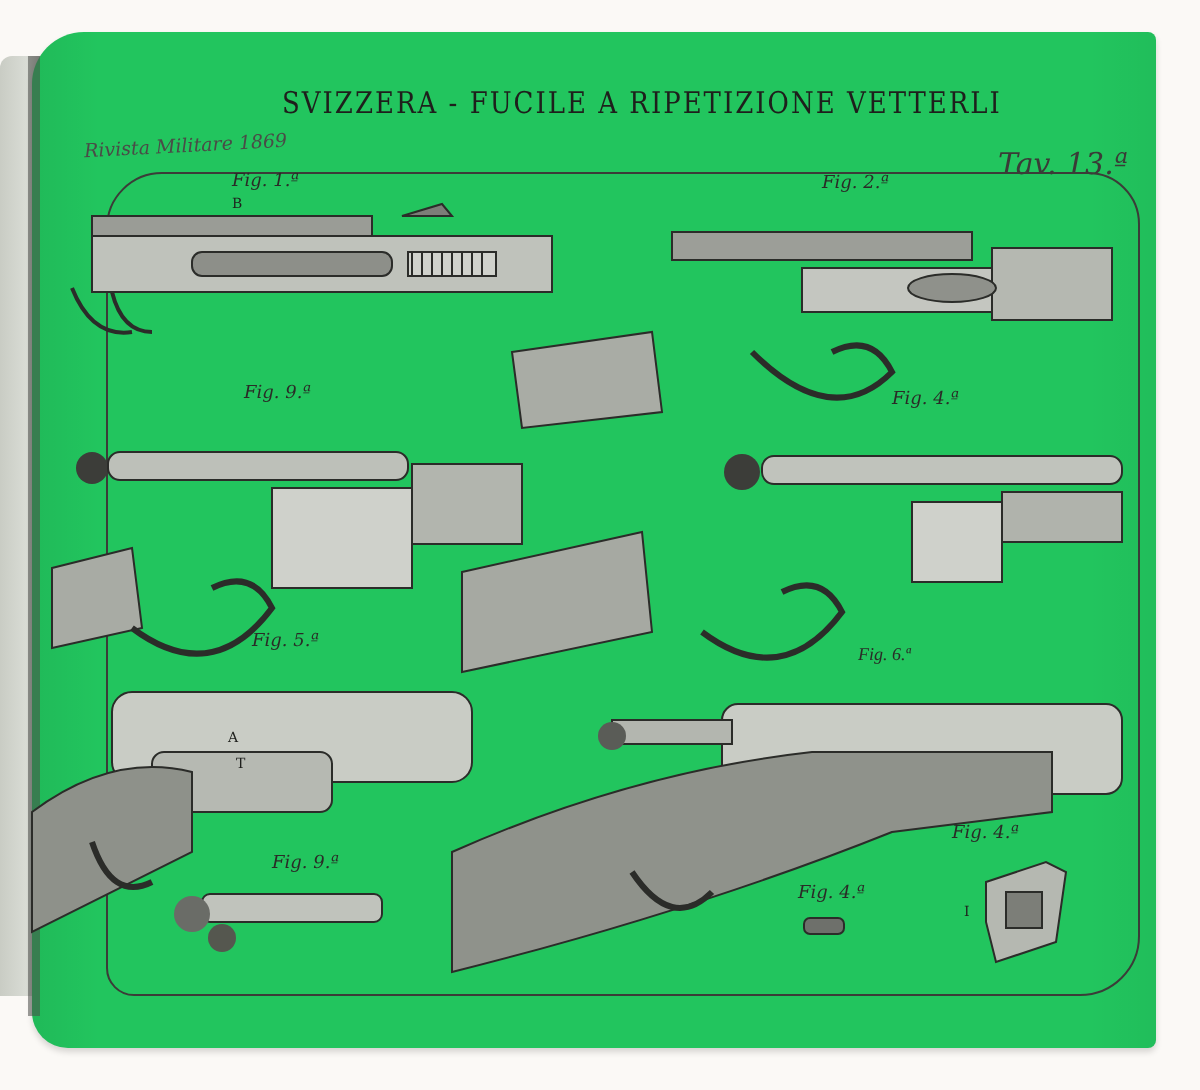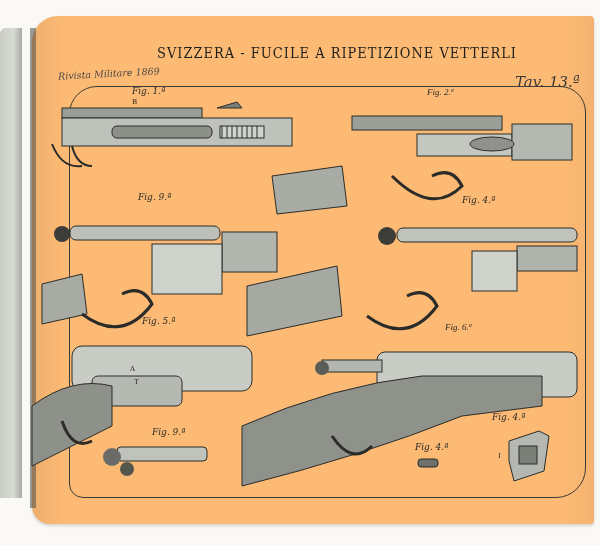--- a/index.html
+++ b/index.html
@@ -1,19 +1,19 @@
 <!DOCTYPE html>
 <html><head>
 <meta charset="utf-8">
 <style>
   html,body{margin:0;padding:0;}
   body{width:600px;height:545px;background:#fbf9f6;position:relative;overflow:hidden;font-family:"DejaVu Serif",serif;}
   .spine-left{position:absolute;left:0;top:28px;width:22px;height:470px;background:linear-gradient(90deg,#c9ccc4,#d9dcd5 60%,#a9aca5);border-radius:6px 0 0 0;}
   .spine-shadow{position:absolute;left:18px;top:28px;width:6px;height:470px;background:#4b4d48;opacity:.55;}
-  .page{position:absolute;left:32px;top:16px;width:562px;height:508px;background:#fdba74;border-radius:26px 4px 4px 18px;box-shadow:0 2px 3px rgba(0,0,0,.15);}
+  .page{position:absolute;left:16px;top:16px;width:562px;height:508px;background:#22c55e;border-radius:26px 4px 4px 18px;box-shadow:0 2px 3px rgba(0,0,0,.15);}
   .page::before{content:"";position:absolute;left:0;top:0;width:100%;height:100%;background:linear-gradient(90deg,rgba(0,0,0,.06),rgba(0,0,0,0) 6%,rgba(0,0,0,0) 94%,rgba(0,0,0,.04));border-radius:inherit;}
   .plate-title{position:absolute;left:125px;top:29px;font-family:"DejaVu Serif",serif;font-size:13px;letter-spacing:1px;color:#1e1f1c;transform:scaleY(1.15);white-space:nowrap;}
   .running-head{position:absolute;left:26px;top:52px;font-family:"DejaVu Serif",serif;font-style:italic;font-size:9.5px;color:#4a4b47;transform:rotate(-3deg);}
   .plate-number{position:absolute;left:483px;top:57px;font-family:"DejaVu Serif",serif;font-style:italic;font-size:15px;color:#3a3b37;}
   .frame{position:absolute;left:37px;top:70px;width:515px;height:410px;border:1.5px solid #3b3c38;border-radius:28px 26px 30px 14px;}
   .fig-label{position:absolute;font-family:"DejaVu Serif",serif;font-style:italic;font-size:9px;color:#2a2b27;white-space:nowrap;}
   .part-label{position:absolute;font-family:"DejaVu Serif",serif;font-size:7px;color:#1f201d;}
   svg.fig{position:absolute;overflow:visible;}
 </style>
 </head>
@@ -41,21 +41,21 @@
         <line x1="200" y1="32" x2="200" y2="44"></line>
         <line x1="205" y1="32" x2="205" y2="44"></line>
       <line x1="210" y1="32" x2="210" y2="44"></line>
         <line x1="215" y1="32" x2="215" y2="44"></line>
     </g>
     <path d="M10 50 q10 25 30 22 M30 52 q5 20 20 20" fill="none" stroke="#2b2c29" stroke-width="2"></path>
     <path d="M175 14 l20 -6 l5 6 z" fill="#7c7e78" stroke="#2b2c29"></path>
   </svg>
   <div class="part-label" style="left:100px;top:82px;">B</div>
 
-  <div class="fig-label" style="left:395px;top:71px;font-family:Liberation Serif, serif;">Fig. 2.ª</div>
+  <div class="fig-label" style="left:395px;top:71px;">Fig. 2.ª</div>
   <svg class="fig" style="left:240px;top:80px;" width="305" height="120">
     <rect x="80" y="20" width="150" height="14" fill="#9c9e98" stroke="#2b2c29"></rect>
     <rect x="145" y="38" width="95" height="22" fill="#c4c6c0" stroke="#2b2c29"></rect>
     <rect x="240" y="28" width="60" height="36" fill="#b5b8b1" stroke="#2b2c29"></rect>
     <ellipse cx="220" cy="48" rx="22" ry="7" fill="#8f918b" stroke="#2b2c29"></ellipse>
     <polygon points="0,80 70,70 75,110 5,118" fill="#a9aca5" stroke="#2b2c29"></polygon>
     <path d="M120 80 q40 40 70 10 q-10 -20 -30 -10" fill="none" stroke="#2b2c29" stroke-width="3"></path>
   </svg>
 
   <div class="fig-label" style="left:106px;top:176px;">Fig. 9.ª</div>

